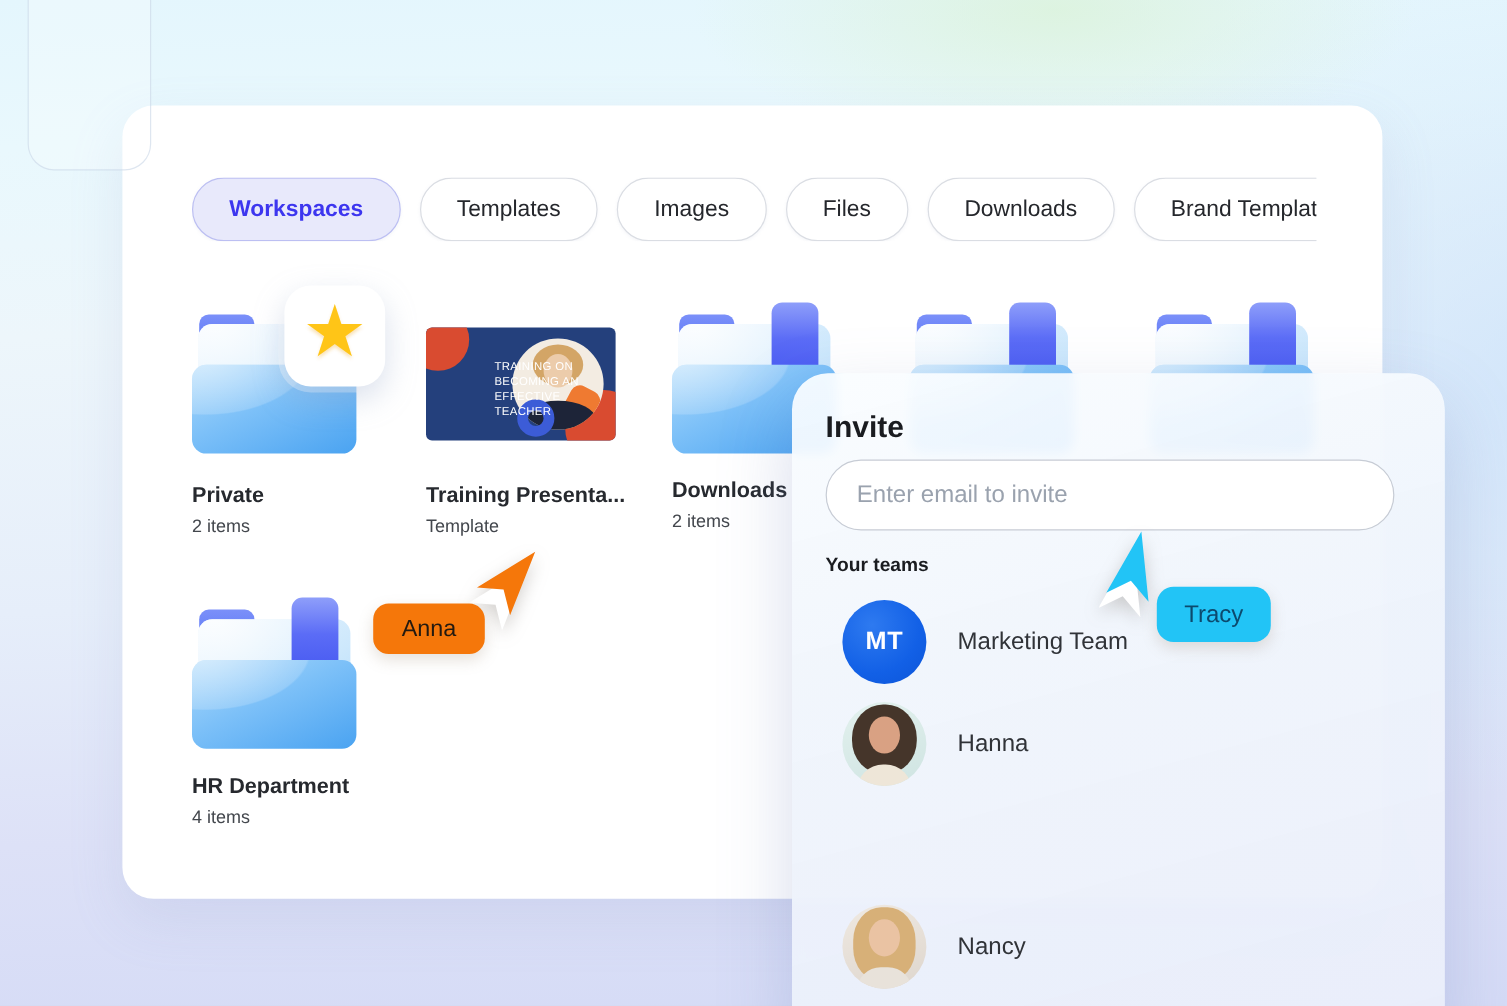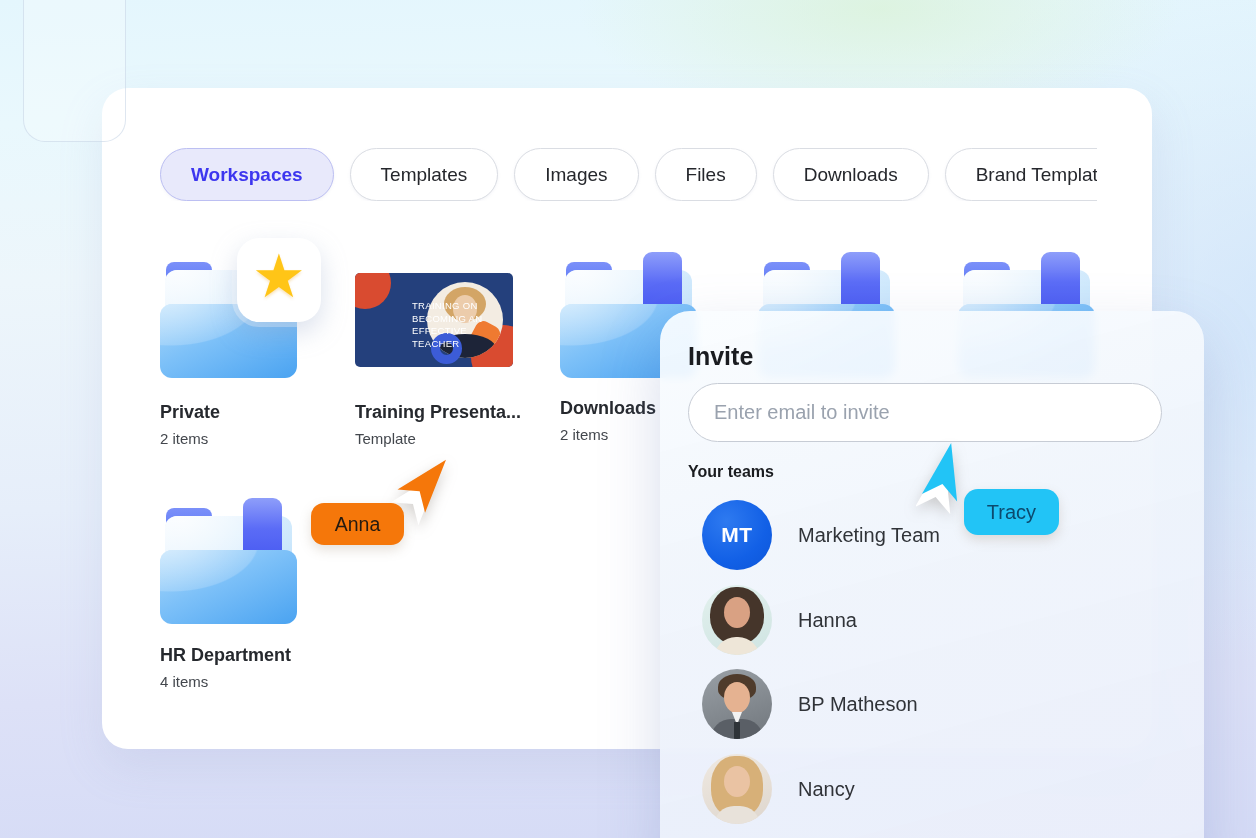--- a/index.html
+++ b/index.html
@@ -185,30 +185,20 @@
 
     <div class="iv-row" style="top:274px;">
       <div class="avatar person hanna">
         <div class="av-hair"></div>
           <div class="av-face"></div>
           <div class="av-body"></div>
       </div>
       <div class="iv-name">Hanna</div>
     </div>
 
-    <div class="iv-row" style="top:358px;">
-      <div class="avatar person bp">
-        <div class="av-hair"></div>
-          <div class="av-face"></div>
-          <div class="av-body"></div>
-        <div class="av-shirt"></div>
-          <div class="av-tie"></div>
-      </div>
-      <div class="iv-name">BP Matheson</div>
-    </div>
 
     <div class="iv-row" style="top:443px;">
       <div class="avatar person nancy">
         <div class="av-hair"></div>
           <div class="av-face"></div>
           <div class="av-body"></div>
       </div>
       <div class="iv-name">Nancy</div>
     </div>
   </div>

